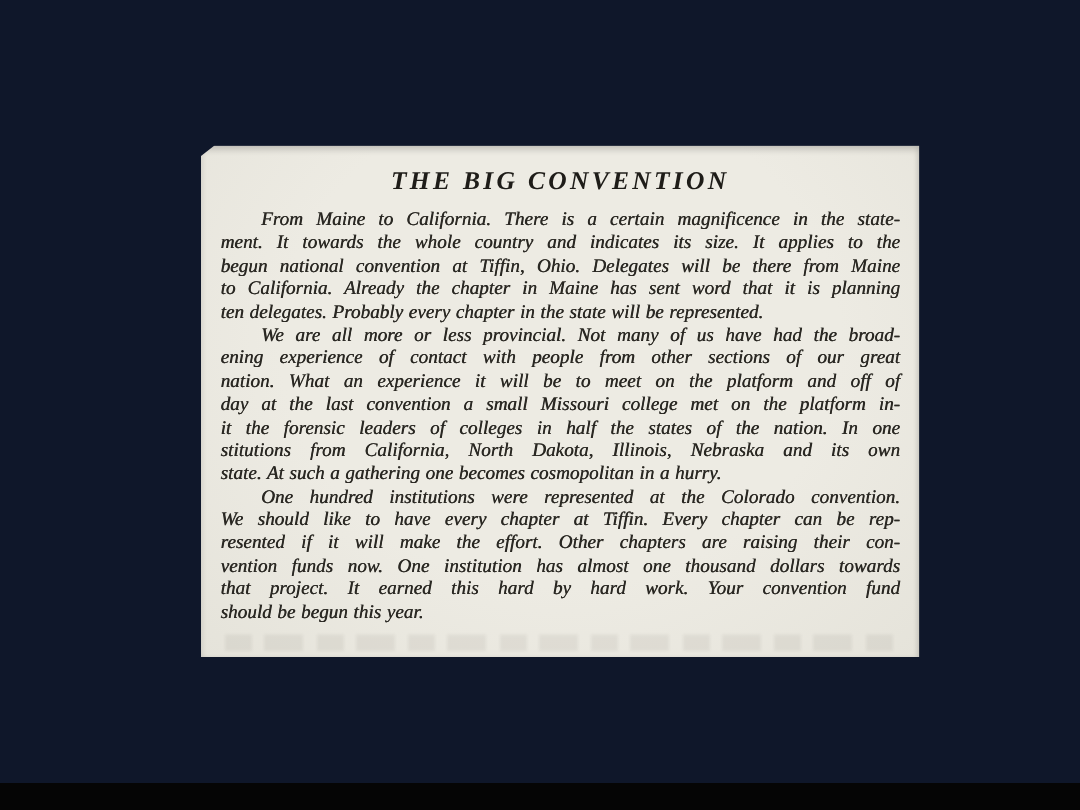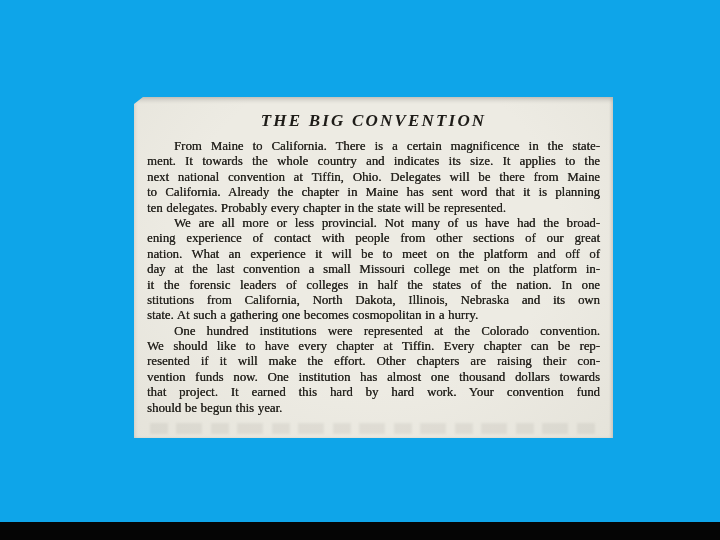--- a/index.html
+++ b/index.html
@@ -10,21 +10,21 @@
     width: 720px;
     height: 540px;
     overflow: hidden;
     background: #050505;
     font-family: "Liberation Serif", serif;
   }
   .stage {
     position: relative;
     width: 720px;
     height: 522px;
-    background: #0ea5e9;
+    background: #0f172a;
   }
   .paper {
     position: absolute;
     left: 134px;
     top: 97px;
     width: 479px;
     height: 341px;
     box-sizing: border-box;
     background: radial-gradient(ellipse at 50% 38%, #edebe3 55%, #e5e3da 100%);
     clip-path: polygon(9px 0, 100% 0, 100% 100%, 0 100%, 0 7px);
@@ -41,20 +41,21 @@
     letter-spacing: 2.2px;
     color: #1e1c18;
   }
   .doc-body {
     margin-top: 7px;
     padding: 0 13px;
     color: #2a2823;
     font-size: 12.8px;
     line-height: 15.4px;
     text-shadow: 0.25px 0 0 currentColor;
+    font-style: italic;
   }
   .para { margin: 0; }
   .line {
     height: 15.4px;
     text-align: justify;
     text-align-last: justify;
     word-spacing: 0.5px;
   }
   .line.first { text-indent: 27px; }
   .line.last  { text-align-last: left; }
@@ -74,21 +75,21 @@
 </head>
 <body>
 
 <div class="stage">
   <div class="paper">
     <div class="page-title">THE BIG CONVENTION</div>
     <div class="doc-body">
         <div class="para">
           <div class="line first">From Maine to California. There is a certain magnificence in the state-</div>
           <div class="line">ment. It towards the whole country and indicates its size. It applies to the</div>
-          <div class="line">next national convention at Tiffin, Ohio. Delegates will be there from Maine</div>
+          <div class="line">begun national convention at Tiffin, Ohio. Delegates will be there from Maine</div>
           <div class="line">to California. Already the chapter in Maine has sent word that it is planning</div>
           <div class="line last">ten delegates. Probably every chapter in the state will be represented.</div>
         </div>
         <div class="para">
           <div class="line first">We are all more or less provincial. Not many of us have had the broad-</div>
           <div class="line">ening experience of contact with people from other sections of our great</div>
           <div class="line">nation. What an experience it will be to meet on the platform and off of</div>
           <div class="line">day at the last convention a small Missouri college met on the platform in-</div>
           <div class="line">it the forensic leaders of colleges in half the states of the nation. In one</div>
           <div class="line">stitutions from California, North Dakota, Illinois, Nebraska and its own</div>

